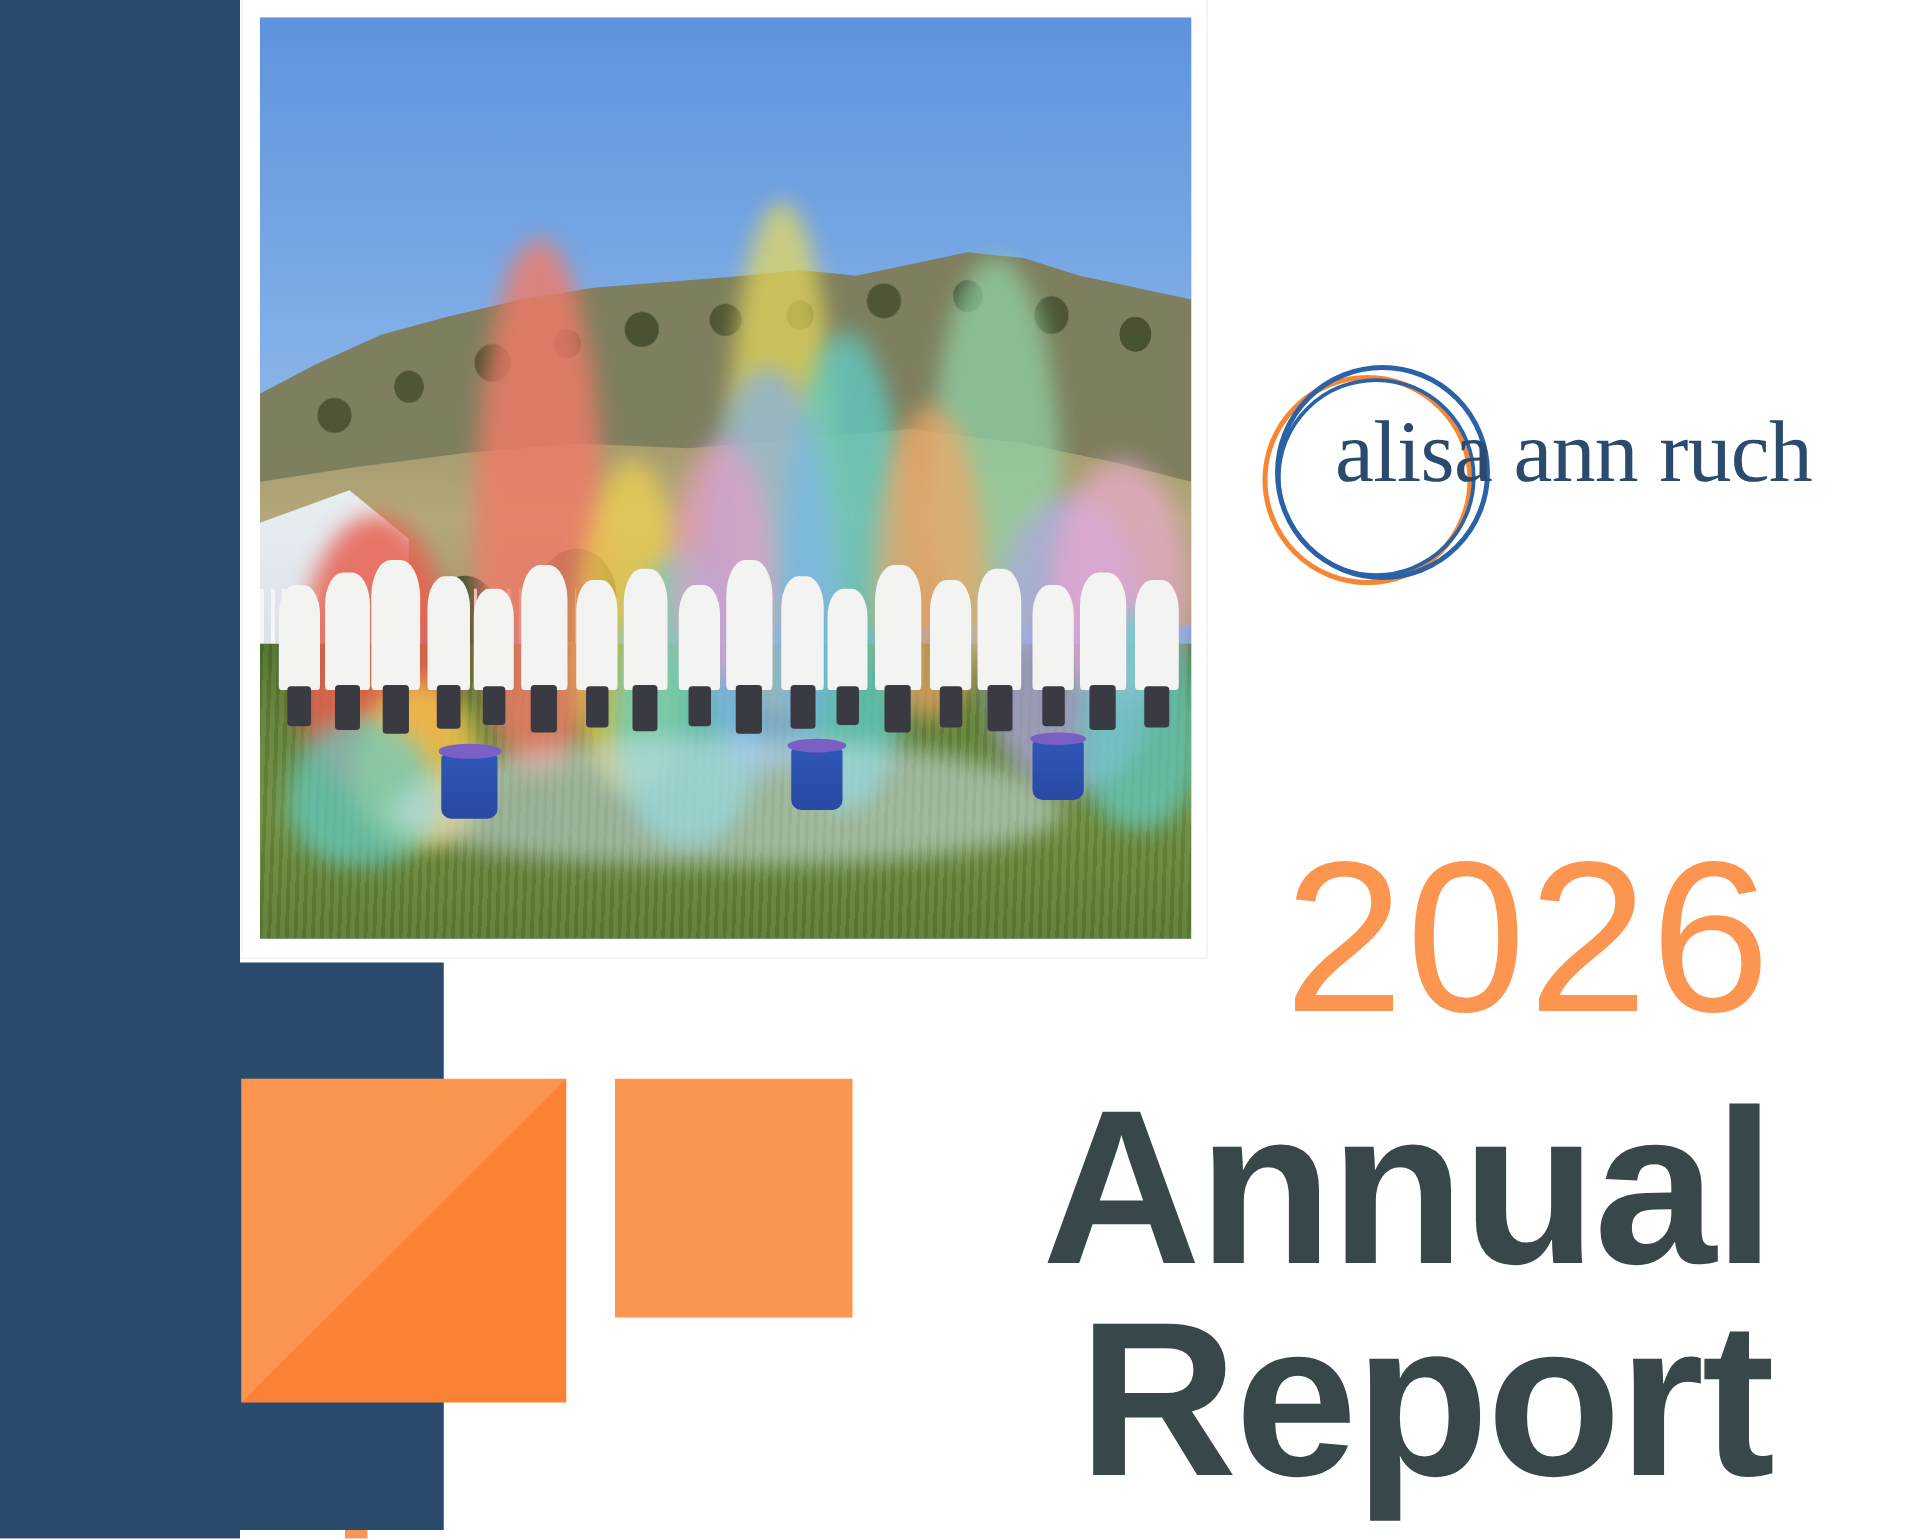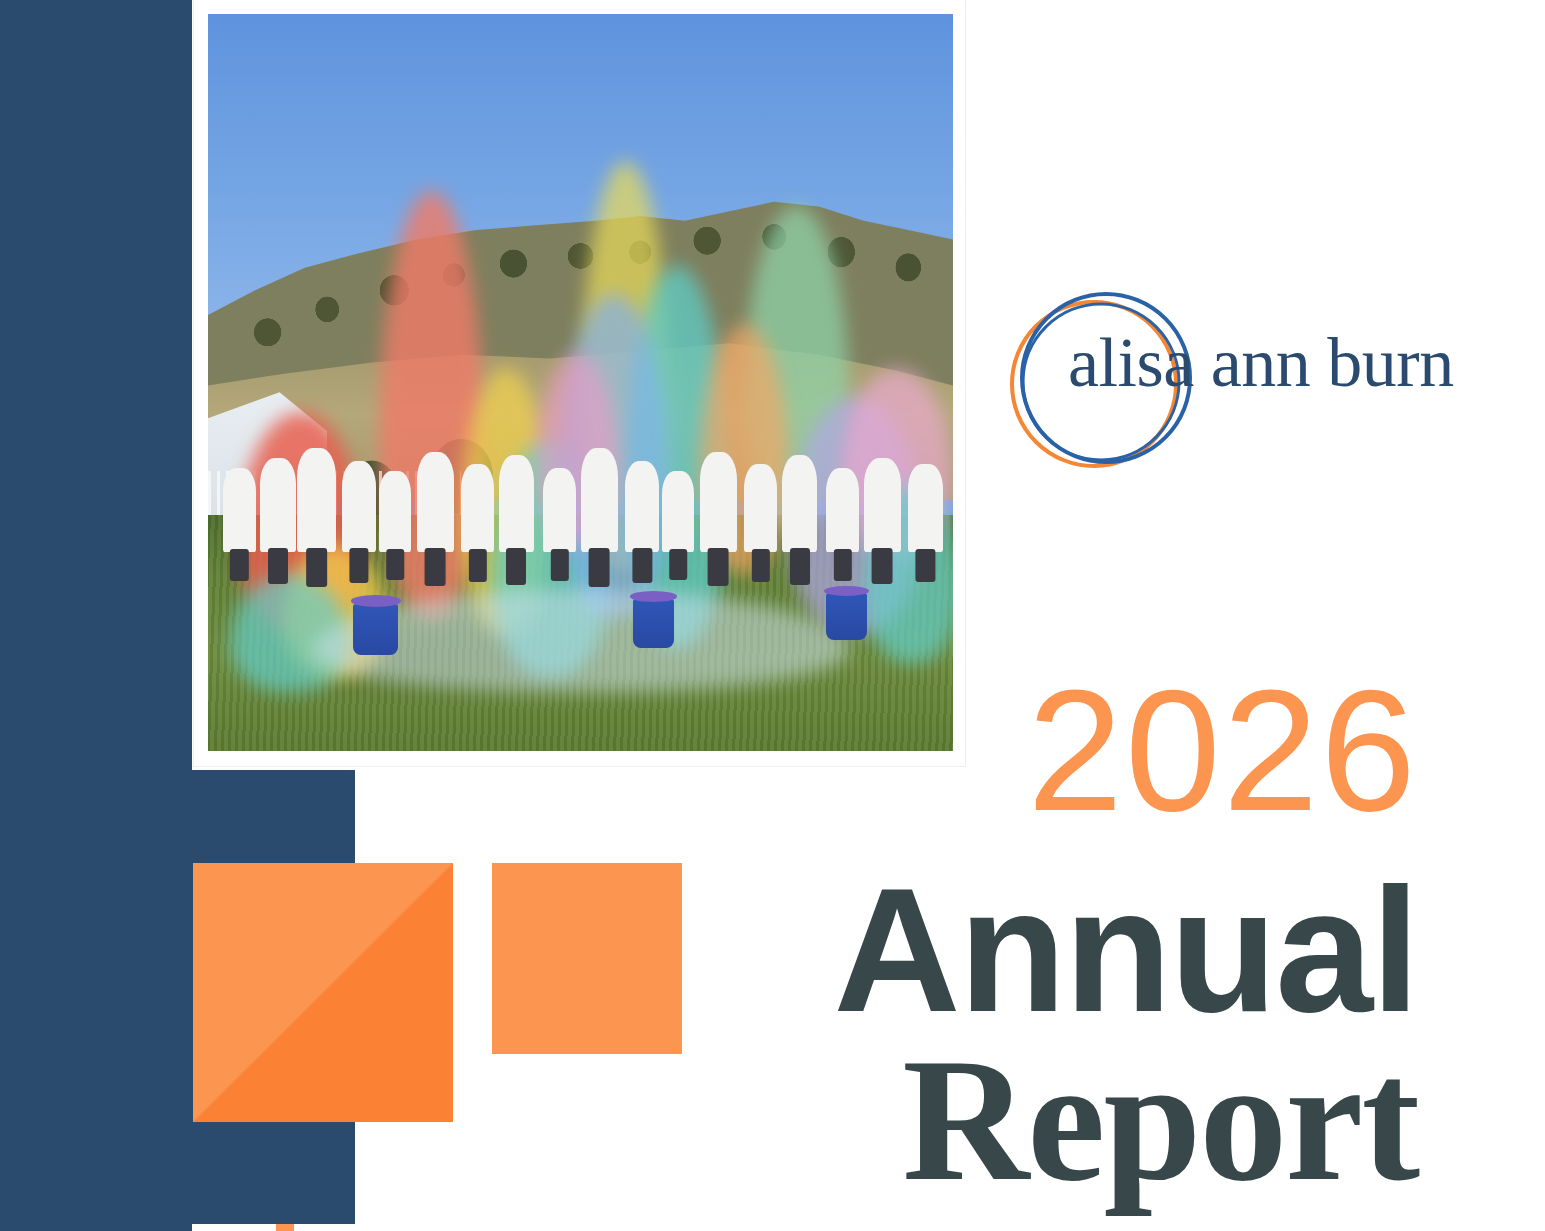--- a/index.html
+++ b/index.html
@@ -234,21 +234,21 @@
     width: 1418px;
     text-align: right;
     font-family: "Liberation Sans", sans-serif;
     font-weight: 700;
     font-size: 176px;
     letter-spacing: -2px;
     color: #37474a;
     line-height: 1;
   }
   .title-1 { left: 0; top: 862px; }
-  .title-2 { left: 0; top: 1032px; font-family: Liberation Serif, serif; }
+  .title-2 { left: 0; top: 1032px; }
 </style>
 </head>
 <body>
 
 <div id="page">
 
   <div class="navy-strip-tall"></div>
   <div class="navy-block-wide"></div>
 
   <div class="photo-frame"></div>
@@ -311,20 +311,20 @@
   <div class="bottom-orange-tick"></div>
 
   <div class="logo">
     <div class="logo-mark">
       <svg width="190" height="190" viewBox="0 0 190 190" aria-hidden="true">
         <circle cx="88" cy="98" r="82" fill="none" stroke="#f58634" stroke-width="4"></circle>
         <circle cx="100" cy="92" r="84" fill="none" stroke="#2a62a8" stroke-width="4"></circle>
         <circle cx="95" cy="96" r="78" fill="none" stroke="#2a62a8" stroke-width="3"></circle>
       </svg>
     </div>
-    <div class="logo-word">alisa ann burn</div>
+    <div class="logo-word">alisa ann ruch</div>
   </div>
 
   <div class="year">2026</div>
   <div class="title-line title-1">Annual</div>
   <div class="title-line title-2">Report</div>
 
 </div>
 
 </body></html>

